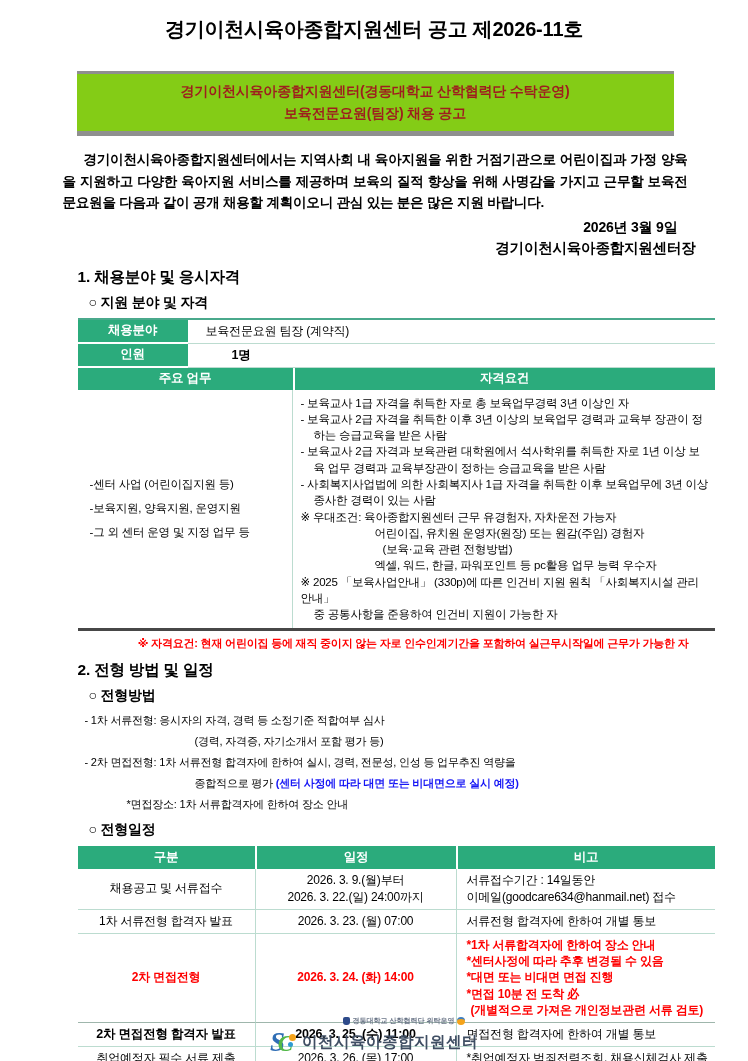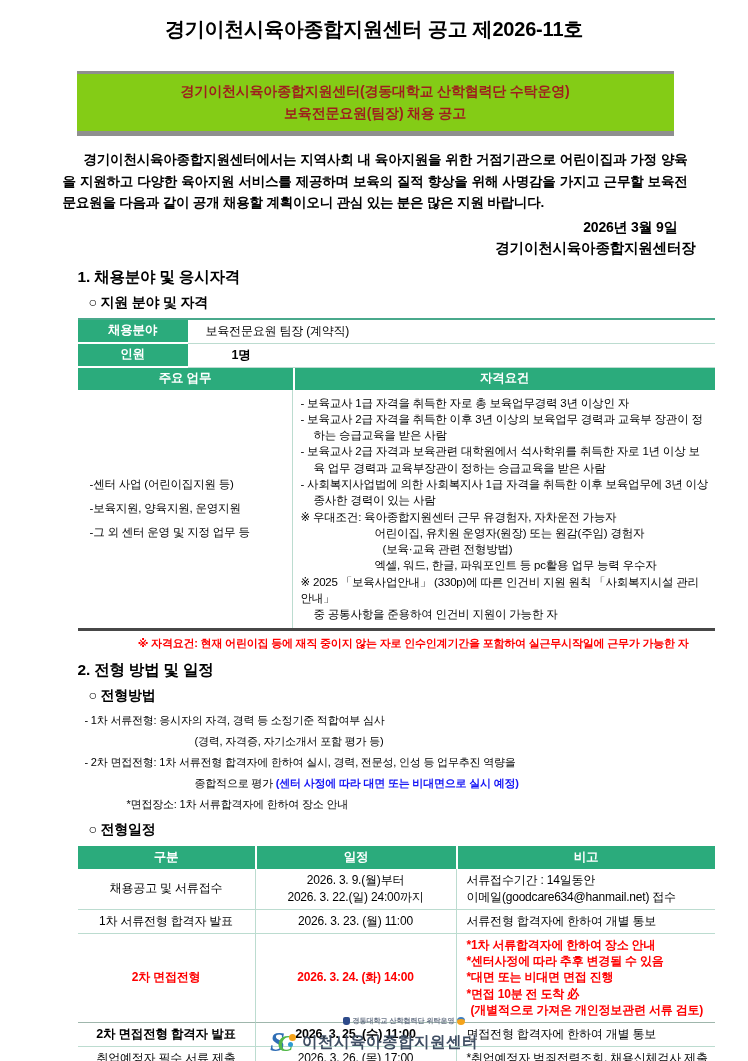--- a/index.html
+++ b/index.html
@@ -281,21 +281,21 @@
         <div class="line">2026. 3. 9.(월)부터</div>
         <div class="line">2026. 3. 22.(일) 24:00까지</div>
       </td>
       <td class="c3">
         <div class="line">서류접수기간 : 14일동안</div>
         <div class="line">이메일(goodcare634@hanmail.net) 접수</div>
       </td>
     </tr>
     <tr class="row-std">
       <td class="c1">1차 서류전형 합격자 발표</td>
-      <td class="c2">2026. 3. 23. (월) 11:00</td>
+      <td class="c2">2026. 3. 23. (월) 07:00</td>
       <td class="c3">서류전형 합격자에 한하여 개별 통보</td>
     </tr>
     <tr class="row-red">
       <td class="c1 red">2차 면접전형</td>
       <td class="c2 red">2026. 3. 24. (화) 14:00</td>
       <td class="c3 red">
         <div class="line">*1차 서류합격자에 한하여 장소 안내</div>
         <div class="line">*센터사정에 따라 추후 변경될 수 있음</div>
         <div class="line">*대면 또는 비대면 면접 진행</div>
         <div class="line">*면접 10분 전 도착 必</div>

